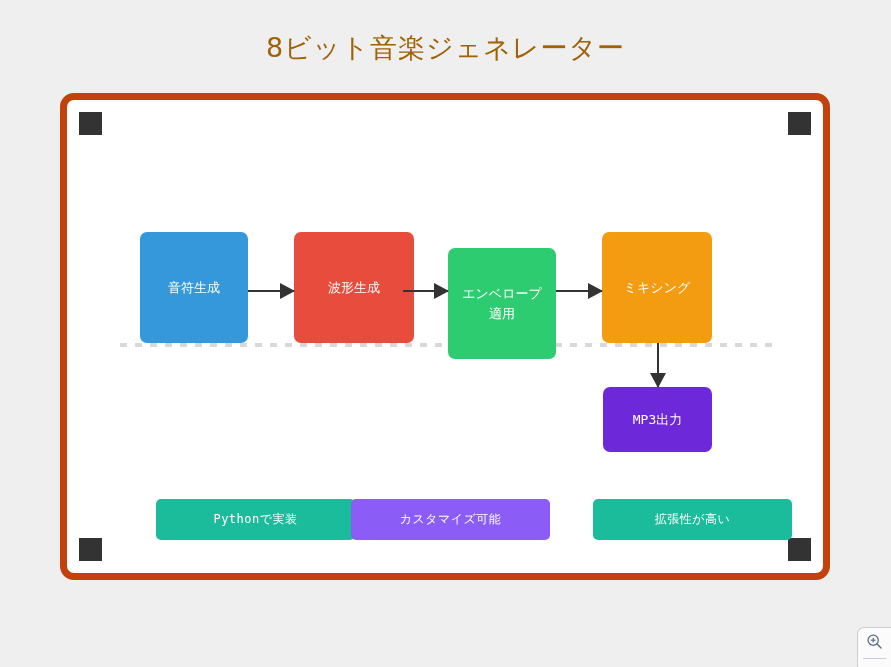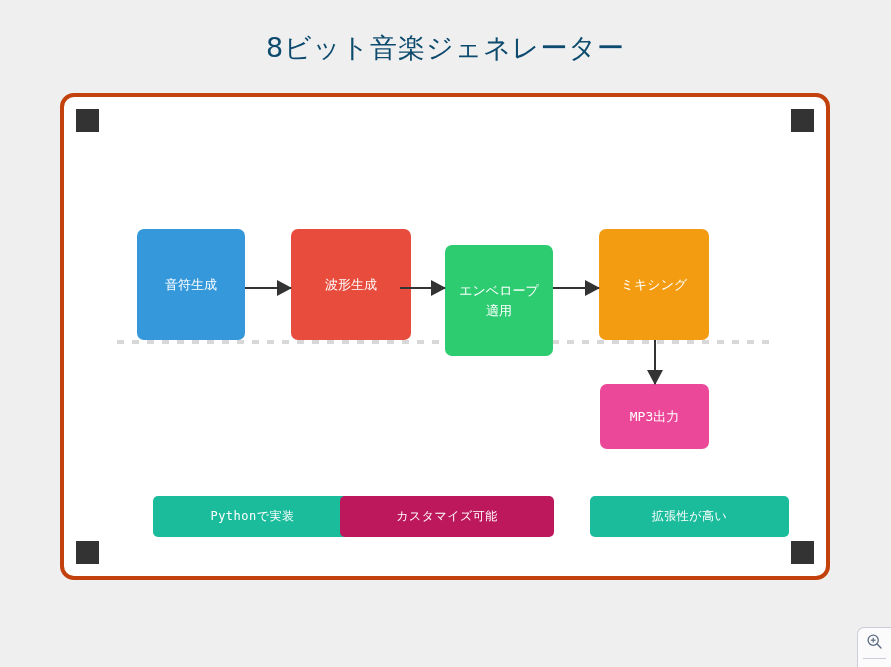--- a/index.html
+++ b/index.html
@@ -16,35 +16,35 @@
   }
 
   
   .page-title {
     position: absolute;
     left: 0;
     top: 30px;
     width: 891px;
     text-align: center;
     font-size: 27px;
-    color: #0c4a6e;
+    color: #a16207;
     letter-spacing: 1px;
     font-family: "DejaVu Sans", "Liberation Sans", sans-serif;
     white-space: nowrap;
   }
 
   
   .slide-frame {
     position: absolute;
     left: 60px;
     top: 93px;
     width: 770px;
     height: 487px;
     background: #ffffff;
-    border: 4px solid #c2410c;
+    border: 7px solid #c2410c;
     border-radius: 14px;
     box-sizing: border-box;
   }
 
   .corner-marker {
     position: absolute;
     width: 23px;
     height: 23px;
     background: #333333;
   }
@@ -180,30 +180,30 @@
 
   <div class="stage" style="left:73px;  top:132px; width:108px; height:111px; background:#3498db;">音符生成</div>
 
   <div class="stage" style="left:227px; top:132px; width:120px; height:111px; background:#e74c3c;">波形生成</div>
 
   <div class="stage" style="left:381px; top:148px; width:108px; height:111px; background:#2ecc71;">エンベロープ
 適用</div>
 
   <div class="stage" style="left:535px; top:132px; width:110px; height:111px; background:#f39c12;">ミキシング</div>
 
-  <div class="stage" style="left:536px; top:287px; width:109px; height:65px; background:#ec4899;text-align:right;">MP3出力</div>
+  <div class="stage" style="left:536px; top:287px; width:109px; height:65px; background:#6d28d9;text-align:right;">MP3出力</div>
 
   <div class="arrow-h" style="left:181px; width:46px;"></div>
   <div class="arrow-h" style="left:336px; width:45px;"></div>
   <div class="arrow-h" style="left:489px; width:46px;"></div>
   <div class="arrow-v" style="left:590px; top:243px; height:44px;"></div>
 
   <div class="pill" style="left:53px;  top:399px; width:199px; background:#1abc9c;margin-left:36px;">Pythonで実装</div>
 
-  <div class="pill" style="left:276px; top:399px; width:214px; background:#be185d;">カスタマイズ可能</div>
+  <div class="pill" style="left:284px; top:399px; width:199px; background:#8b5cf6;">カスタマイズ可能</div>
 
   <div class="pill" style="left:526px; top:399px; width:199px; background:#1abc9c;">拡張性が高い</div>
 </div>
 
 <div class="zoom-control">
   <div class="zoom-in-btn">
     <span>
       <svg width="17" height="17" viewBox="0 0 17 17" aria-hidden="true">
         <circle cx="7.2" cy="7.2" r="5.1" fill="none" stroke="#5b6b84" stroke-width="1.3"></circle>
         <line x1="7.2" y1="4.8" x2="7.2" y2="9.6" stroke="#5b6b84" stroke-width="1.2"></line>

